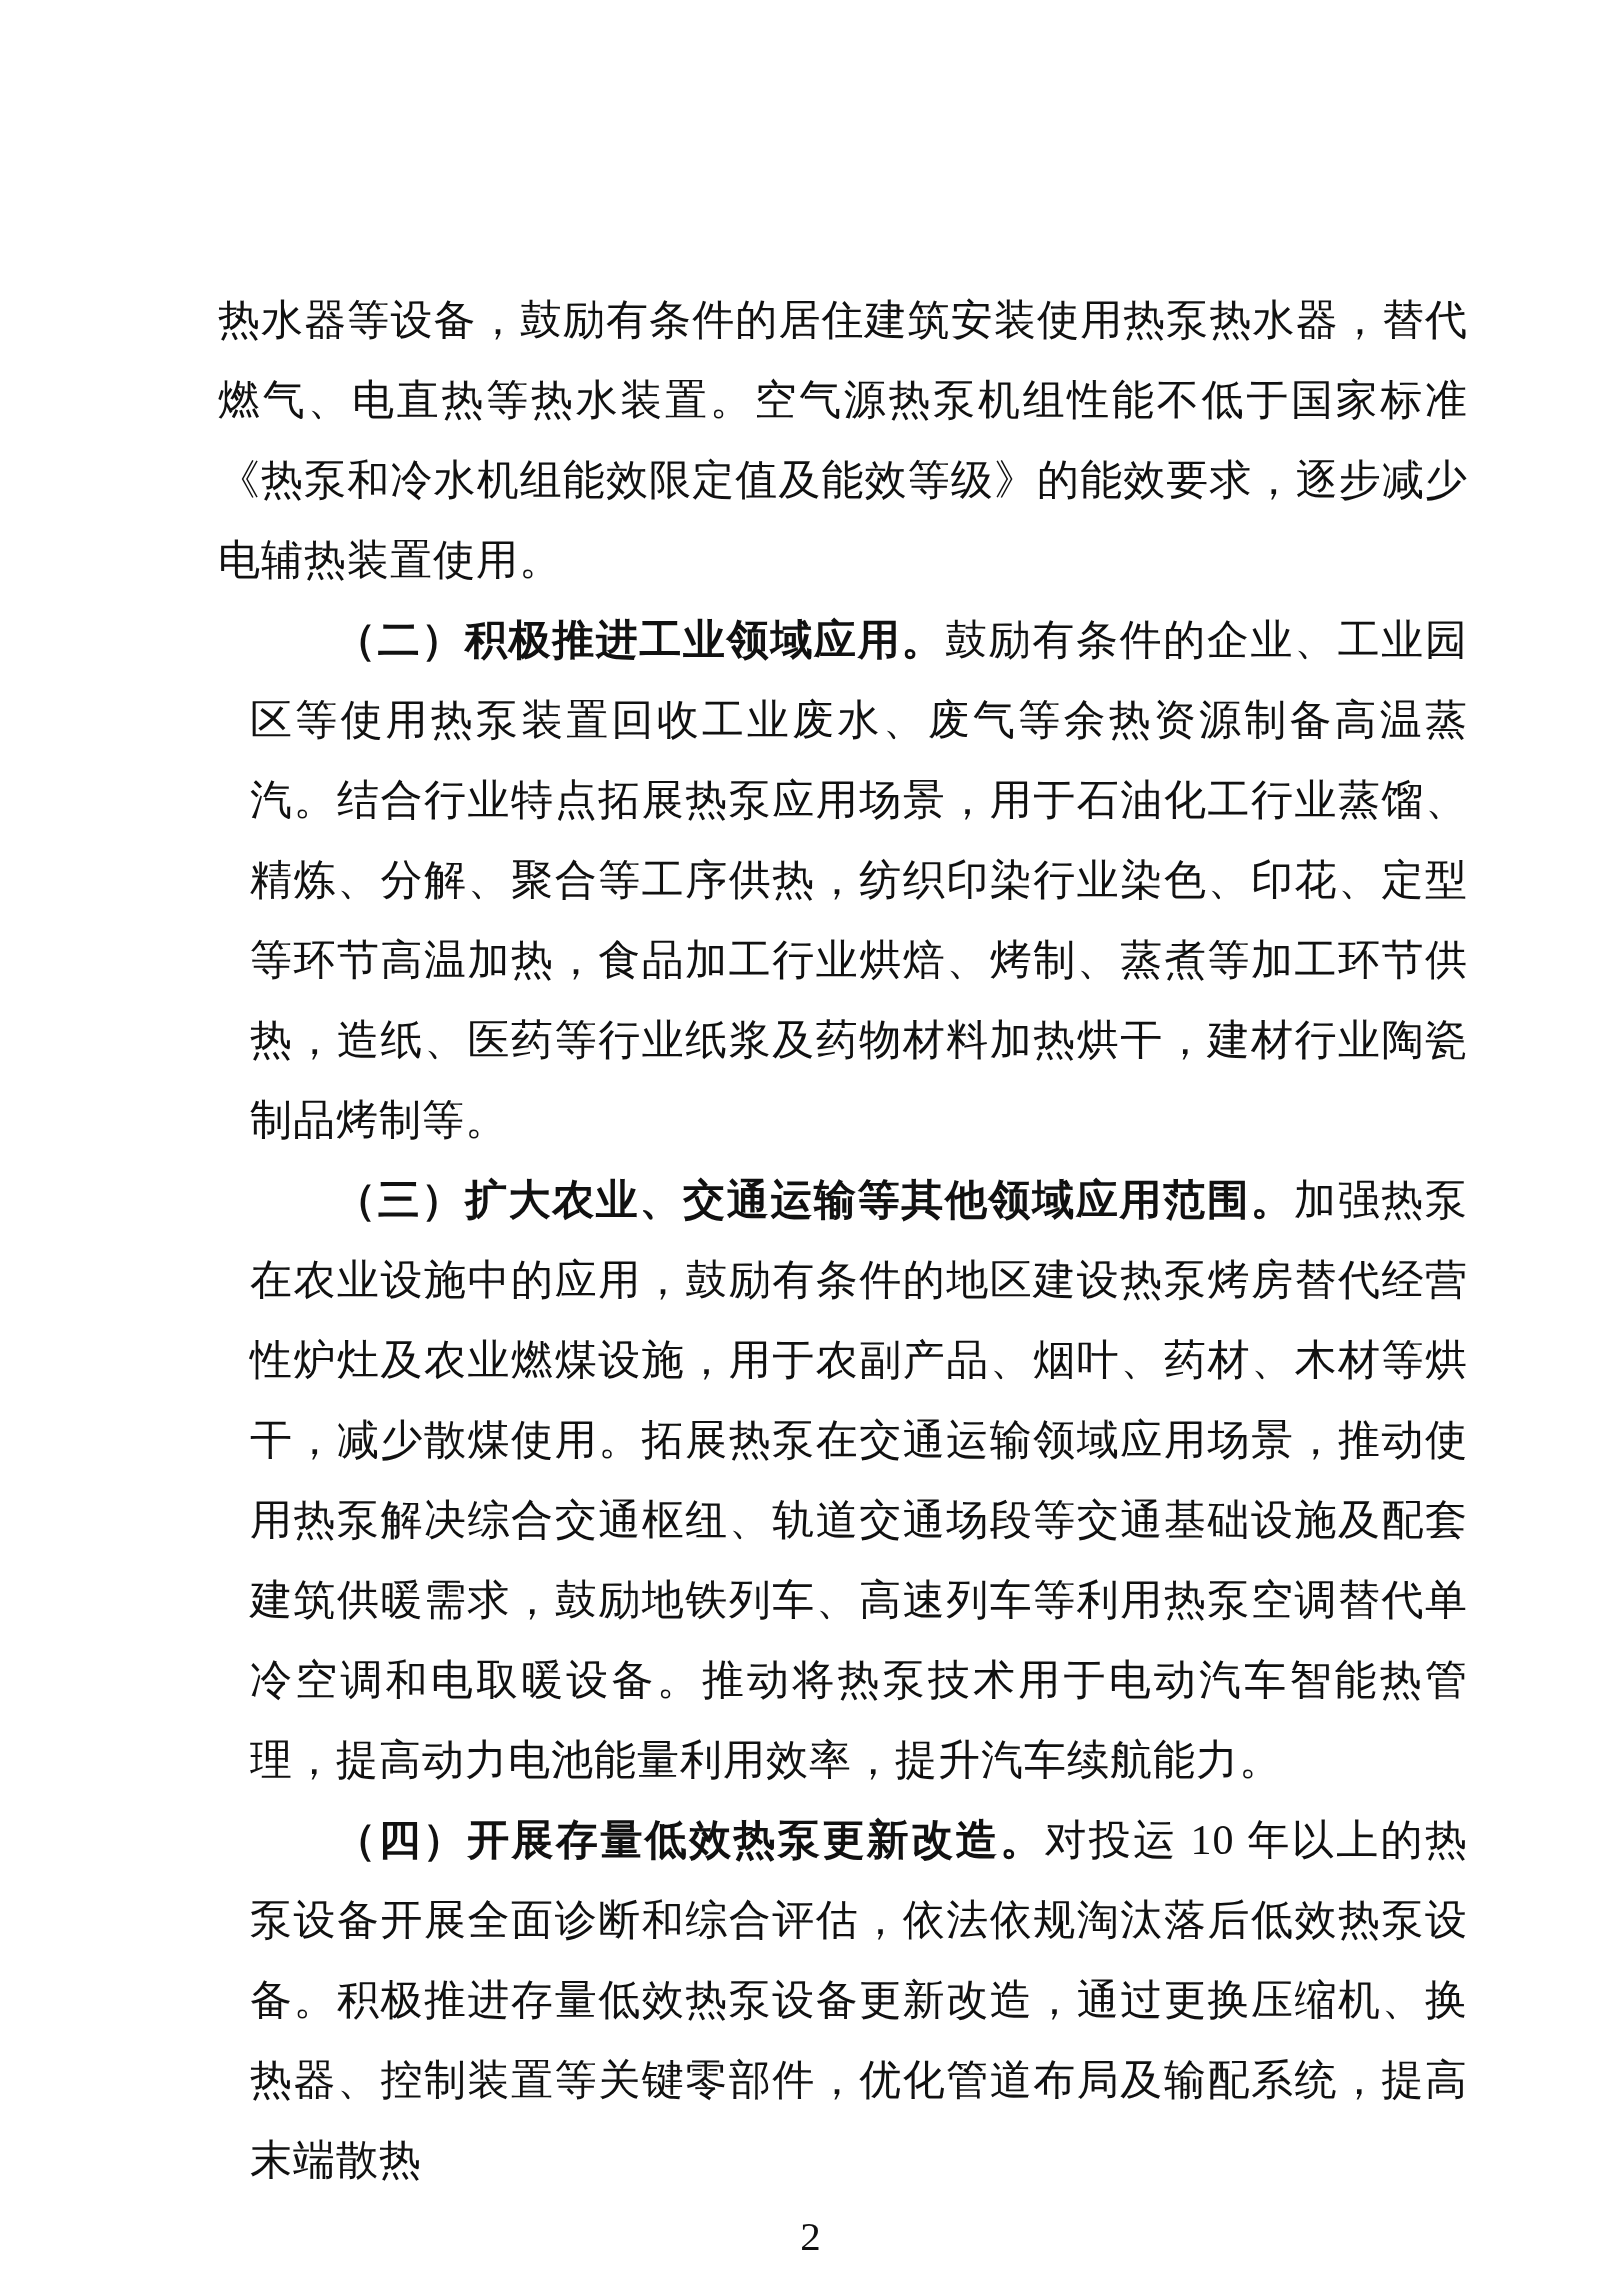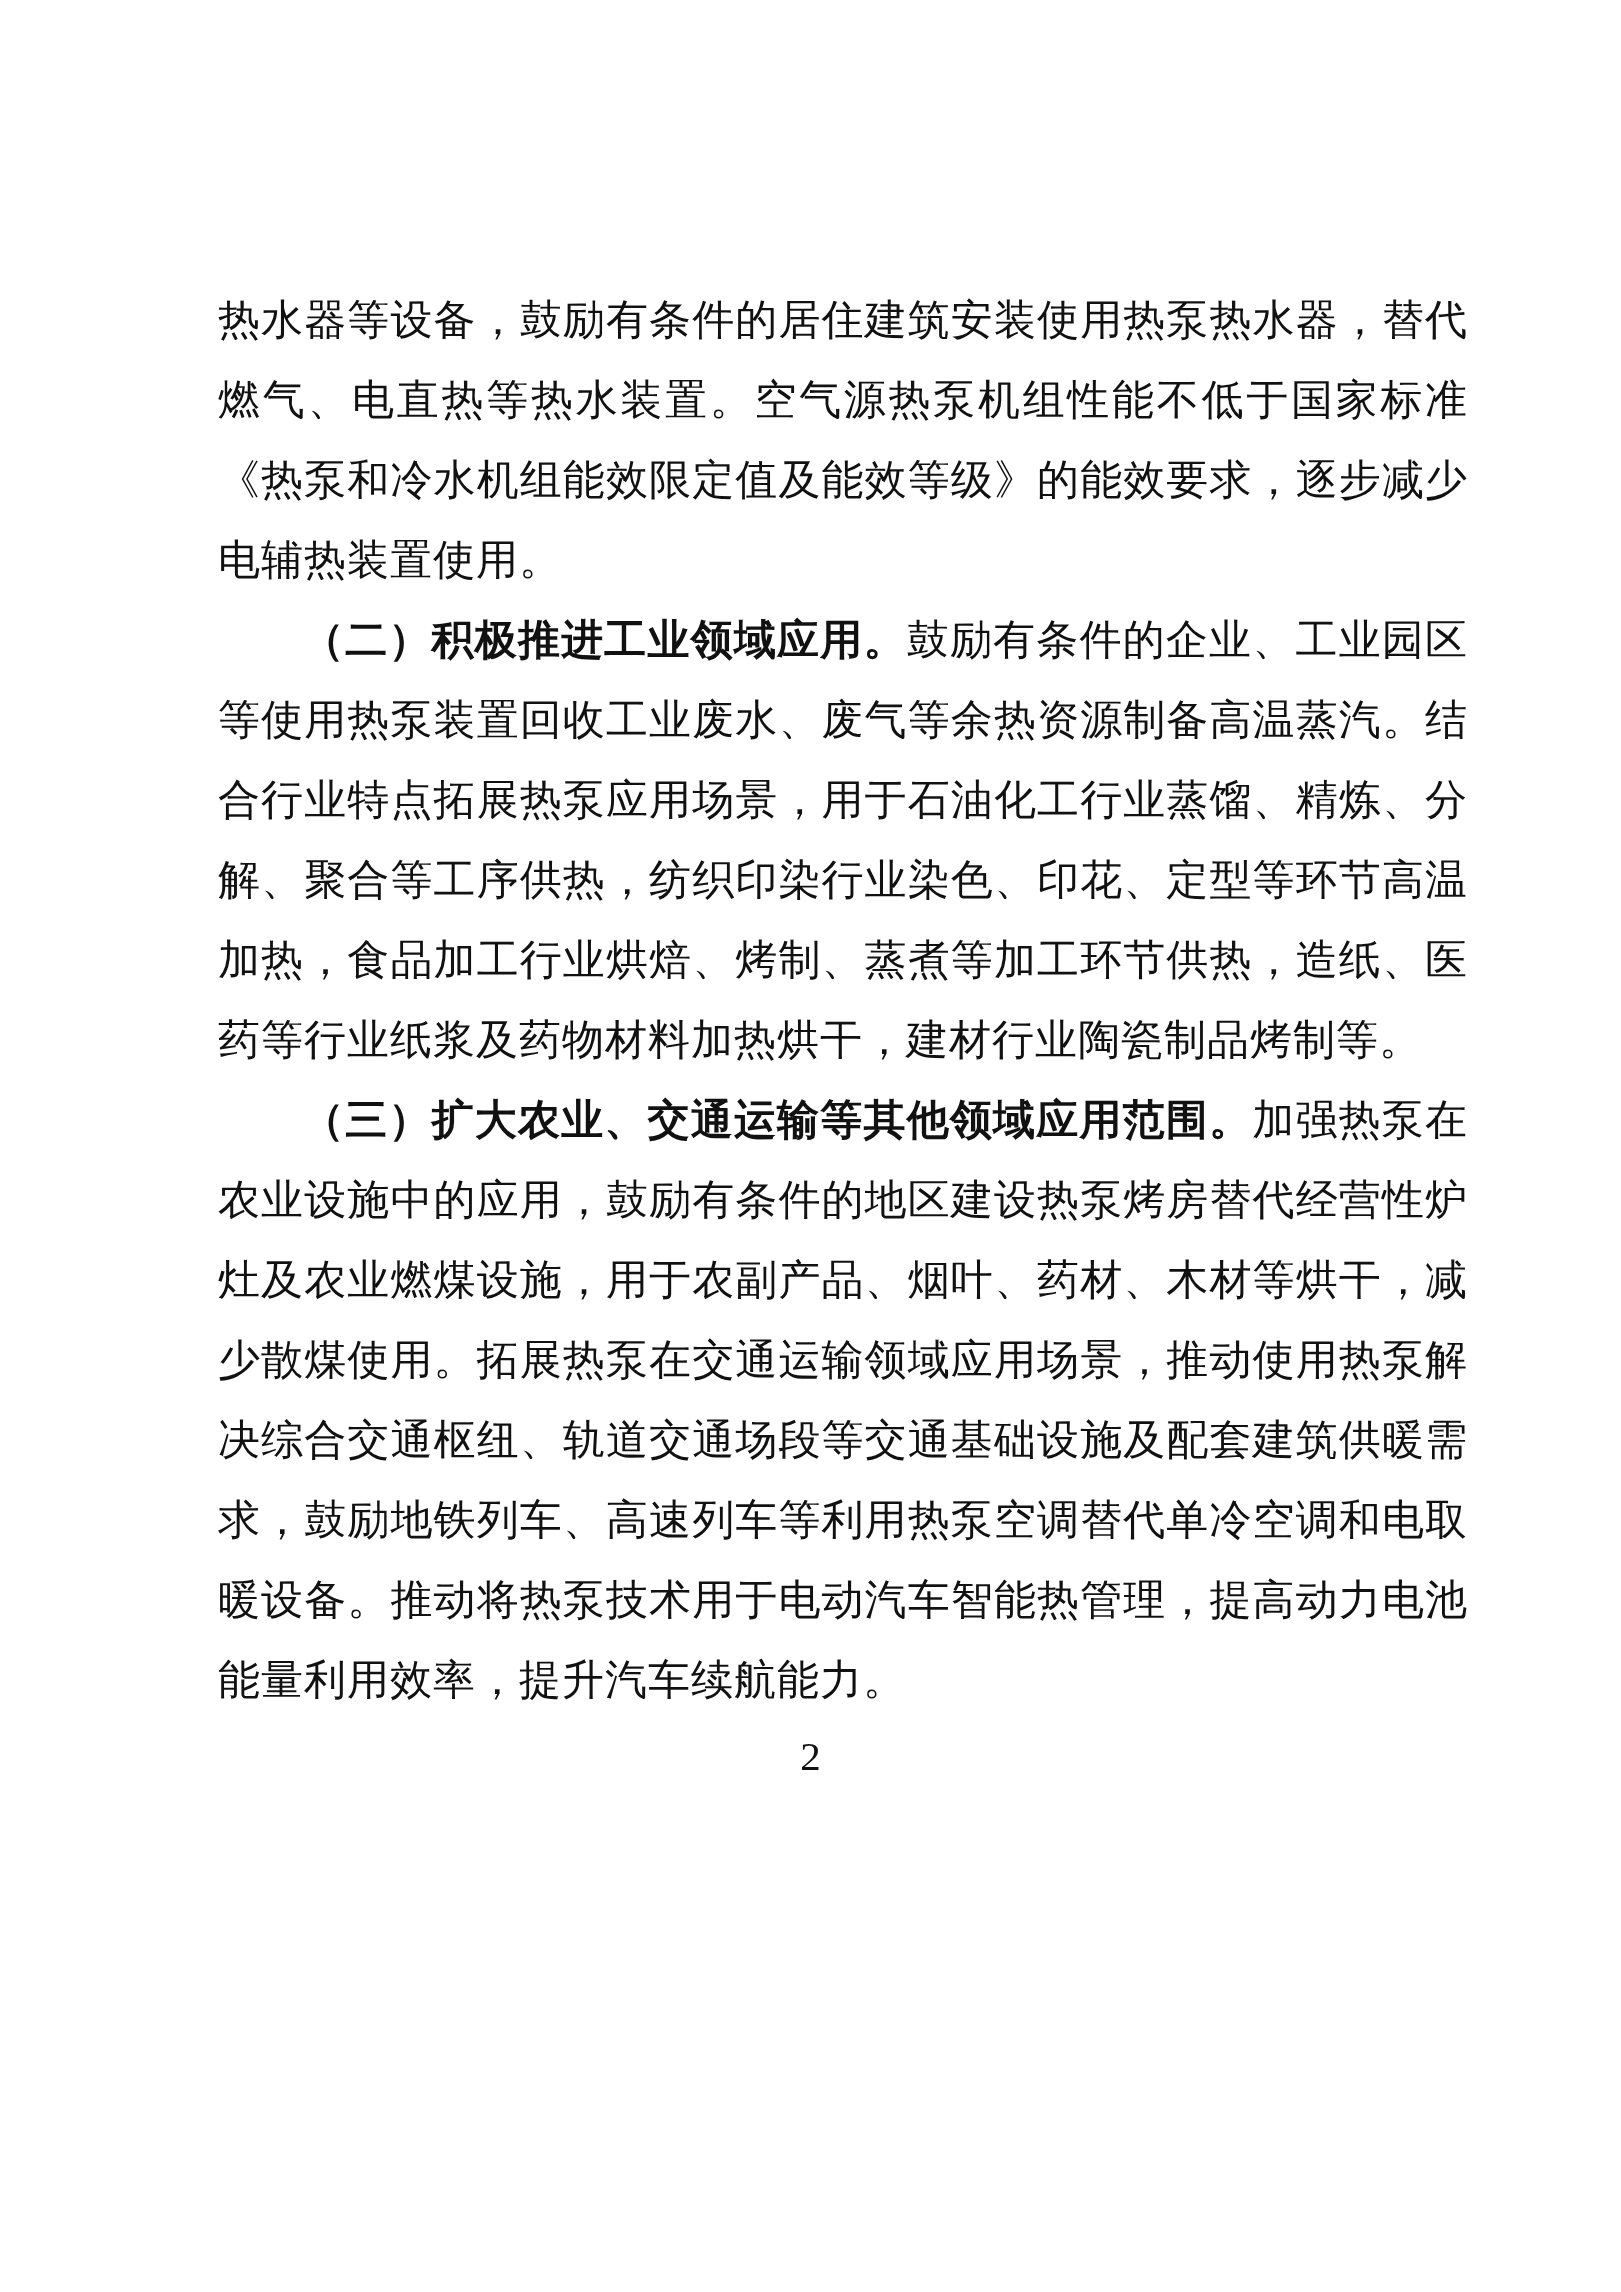--- a/index.html
+++ b/index.html
@@ -25,20 +25,21 @@
     text-align: justify;
     text-justify: inter-character;
     letter-spacing: 1px;
   }
   .doc-paragraph {
     margin: 0;
     padding: 0;
   }
   .doc-paragraph.indent {
     text-indent: 2em;
+    margin-left: 32px;
   }
   .seg-bold {
     font-weight: bold;
   }
   .page-footer {
     margin-top: 11.8px;
     width: 1621px;
     text-align: center;
   }
   .page-number {
@@ -49,18 +50,19 @@
   }
 </style>
 </head>
 <body>
 
 <div class="page">
   <div class="doc-body" id="doc-body">
       <p class="doc-paragraph"><span class="seg-normal">热水器等设备，鼓励有条件的居住建筑安装使用热泵热水器，替代燃气、电直热等热水装置。空气源热泵机组性能不低于国家标准《热泵和冷水机组能效限定值及能效等级》的能效要求，逐步减少电辅热装置使用。</span></p>
       <p class="doc-paragraph indent"><span class="seg-bold">（二）积极推进工业领域应用。</span><span class="seg-normal">鼓励有条件的企业、工业园区等使用热泵装置回收工业废水、废气等余热资源制备高温蒸汽。结合行业特点拓展热泵应用场景，用于石油化工行业蒸馏、精炼、分解、聚合等工序供热，纺织印染行业染色、印花、定型等环节高温加热，食品加工行业烘焙、烤制、蒸煮等加工环节供热，造纸、医药等行业纸浆及药物材料加热烘干，建材行业陶瓷制品烤制等。</span></p>
       <p class="doc-paragraph indent"><span class="seg-bold">（三）扩大农业、交通运输等其他领域应用范围。</span><span class="seg-normal">加强热泵在农业设施中的应用，鼓励有条件的地区建设热泵烤房替代经营性炉灶及农业燃煤设施，用于农副产品、烟叶、药材、木材等烘干，减少散煤使用。拓展热泵在交通运输领域应用场景，推动使用热泵解决综合交通枢纽、轨道交通场段等交通基础设施及配套建筑供暖需求，鼓励地铁列车、高速列车等利用热泵空调替代单冷空调和电取暖设备。推动将热泵技术用于电动汽车智能热管理，提高动力电池能量利用效率，提升汽车续航能力。</span></p>
+      <p class="doc-paragraph indent"><span class="seg-bold">（四）开展存量低效热泵更新改造。</span><span class="seg-normal">对投运 10 年以上的热泵设备开展全面诊断和综合评估，依法依规淘汰落后低效热泵设备。积极推进存量低效热泵设备更新改造，通过更换压缩机、换热器、控制装置等关键零部件，优化管道布局及输配系统，提高末端散热</span></p>
     </div>
   <div class="page-footer">
     <span class="page-number">2</span>
   </div>
 </div>
 
 
 </body></html>

